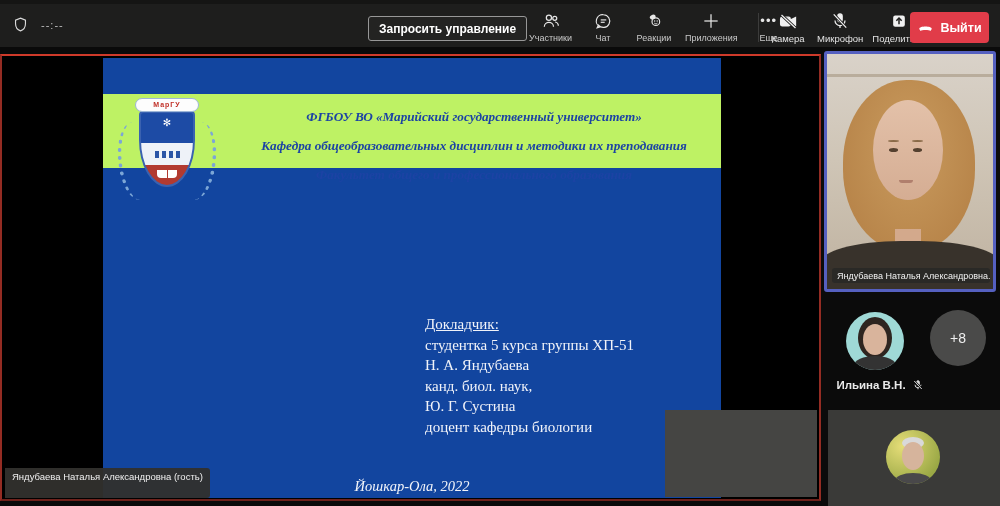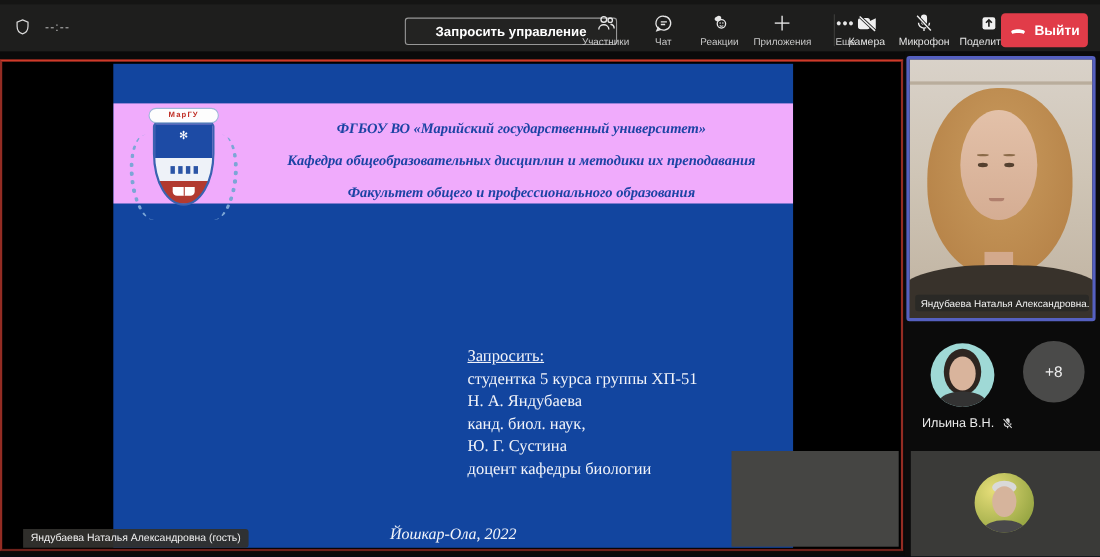--- a/index.html
+++ b/index.html
@@ -8,21 +8,21 @@
 
   .app { position:absolute; inset:0; }
 
   
   .toolbar { position:absolute; left:0; top:0; width:1000px; height:47px;
              background:#1e1e1d; border-top:4px solid #151514; }
   .tb-left { position:absolute; left:12px; top:11px; display:flex; align-items:center; gap:12px; }
   .tb-left .timer { color:#bdbdbd; font-size:11px; letter-spacing:1px; }
   .shield { width:17px; height:19px; }
 
-  .request-btn { position:absolute; left:368px; top:12px; height:25px; padding:0 27px;
+  .request-btn { position:absolute; left:368px; top:12px; height:25px; padding:0 10px;
                  background:#232322; border:1px solid #979797; border-radius:3px;
                  color:#fff; font-size:12px; font-weight:bold; display:flex; align-items:center; cursor:pointer; }
 
   .nav-group { position:absolute; left:527px; top:5px; display:flex; gap:7px; }
   .tb-item { display:flex; flex-direction:column; align-items:center; justify-content:flex-start;
              gap:2px; min-width:44px; padding:2px 2px; cursor:pointer; }
   .tb-item .glyph { height:20px; display:flex; align-items:center; justify-content:center; color:#e6e6e6; }
   .tb-item .lbl { font-size:9px; color:#c9c9c9; white-space:nowrap; }
   .dots { color:#e6e6e6; font-size:13px; letter-spacing:1px; line-height:20px; }
 
@@ -39,21 +39,21 @@
   .stage { position:absolute; left:0; top:47px; width:1000px; height:459px; background:#0a0a0a; }
 
   
   .share-view { position:absolute; left:0px; top:7px; width:821px; height:447px; background:#000;
                 border-top:2px solid #cf3a2a; border-left:2px solid #942c23;
                 border-right:2px solid #942c23; border-bottom:2px solid #6e211b; }
 
   
   .slide { position:absolute; left:101px; top:2px; width:618px; height:440px;
            background:#12459f; font-family:"Liberation Serif", serif; overflow:hidden; }
-  .white-band { position:absolute; left:0; top:36px; width:618px; height:91px; background:#f0abfc; }
+  .white-band { position:absolute; left:0; top:36px; width:618px; height:74px; background:#bef264; }
   .hdr-text { position:absolute; left:128px; right:4px; top:8px; text-align:center;
               color:#1c43a4; font-weight:bold; font-style:italic; font-size:13.2px; line-height:29px; }
 
   
   .logo { position:absolute; left:13px; top:40px; width:102px; height:106px; z-index:3; }
   .ribbon { position:absolute; top:0px; left:19px; width:64px; height:14px; background:#fdfdfd;
             border:1px solid #9db6d8; border-radius:8px; color:#c03027; font-size:7px; font-weight:bold;
             text-align:center; line-height:12px; font-family:"Liberation Sans",sans-serif; letter-spacing:1px; }
   .shield-crest { position:absolute; top:13px; left:23px; width:56px; height:76px;
             border:2px solid #3a62b0; border-radius:4px 4px 50% 50% / 4px 4px 62% 62%; overflow:hidden;
@@ -75,21 +75,21 @@
                 font-size:15px; line-height:20.5px; }
   .info-block .u { text-decoration:underline; }
   .slide-footer { position:absolute; bottom:3px; left:0; right:0; text-align:center; color:#f3f5fa;
                   font-weight:normal; font-style:italic; font-size:14.5px; }
 
   
   .overlay-box { position:absolute; left:663px; top:354px; width:152px; height:87px;
                  background:#454543; z-index:5; }
 
   
-  .presenter-tag { position:absolute; left:19px; bottom:1px; height:17px; background:rgba(49,48,45,.95);
+  .presenter-tag { position:absolute; left:3px; bottom:1px; height:30px; background:rgba(49,48,45,.95);
                    color:#f0f0f0; font-size:9.5px; line-height:17px; padding:0 7px;
                    border-radius:0 3px 3px 0; z-index:6; white-space:nowrap;text-align:right; }
 
   
   .panel { position:absolute; left:822px; top:0; width:178px; height:459px; background:#0b0b0b; }
 
   .tile-speaker { position:absolute; left:2px; top:4px; width:172px; height:241px;
                   border:3px solid #5560c0; border-radius:3px; overflow:hidden; cursor:pointer;
                   background:linear-gradient(180deg,#d9d2c9 0%,#cfc5b6 45%,#bfb2a0 100%); }
   .vline { position:absolute; left:0; right:0; top:20px; height:3px; background:#b9ad9c; }
@@ -111,21 +111,21 @@
 
   .avatar2 { position:absolute; left:24px; top:265px; width:58px; height:58px; border-radius:50%;
              overflow:hidden; background:#9fd9d6; cursor:pointer; }
   .a2hair { position:absolute; left:12px; top:5px; width:34px; height:42px; border-radius:50%; background:#2e2520; }
   .a2face { position:absolute; left:17px; top:12px; width:24px; height:31px; border-radius:50%;
             background:#d9b49c; }
   .a2body { position:absolute; left:8px; bottom:-4px; width:42px; height:18px; border-radius:50% 50% 0 0; background:#333; }
 
   .p2row { position:absolute; left:0px; top:332px; width:116px; display:flex; align-items:center;
            justify-content:center; gap:6px; }
-  .p2name { color:#eaeaea; font-size:11.5px; font-weight:normal; }
+  .p2name { color:#eaeaea; font-size:11.5px; font-weight:bold; }
 
   .badge-more { position:absolute; left:108px; top:263px; width:56px; height:56px; border-radius:50%;
                 background:#4a4a49; color:#efefef; font-size:14px; display:flex; align-items:center;
                 justify-content:center; cursor:pointer; }
 
   .tile3 { position:absolute; left:6px; top:363px; width:172px; height:96px; background:#3a3a38; cursor:pointer; }
   .avatar3 { position:absolute; left:58px; top:20px; width:54px; height:54px; border-radius:50%;
              overflow:hidden; background:radial-gradient(circle at 30% 30%, #e5dd78 0%, #9aa845 75%); }
   .a3hair { position:absolute; left:16px; top:7px; width:22px; height:12px; border-radius:50%; background:#d9d9d9; }
   .a3face { position:absolute; left:16px; top:12px; width:22px; height:28px; border-radius:50%; background:#d6b49c; }
@@ -268,21 +268,21 @@
                 <i></i>
                 <i></i>
               </div>
             <div class="book"></div>
           </div>
           <div class="ribbon">МарГУ</div>
         </div>
 
 
         <div class="info-block">
-          <div class="u">Запросить:</div>
+          <div class="u">Докладчик:</div>
           <div>студентка 5 курса группы ХП-51</div>
           <div>Н. А. Яндубаева</div>
           <div>канд. биол. наук,</div>
           <div>Ю. Г. Сустина</div>
           <div>доцент кафедры биологии</div>
         </div>
 
         <div class="slide-footer">Йошкар-Ола, 2022</div>
       </div>
 

